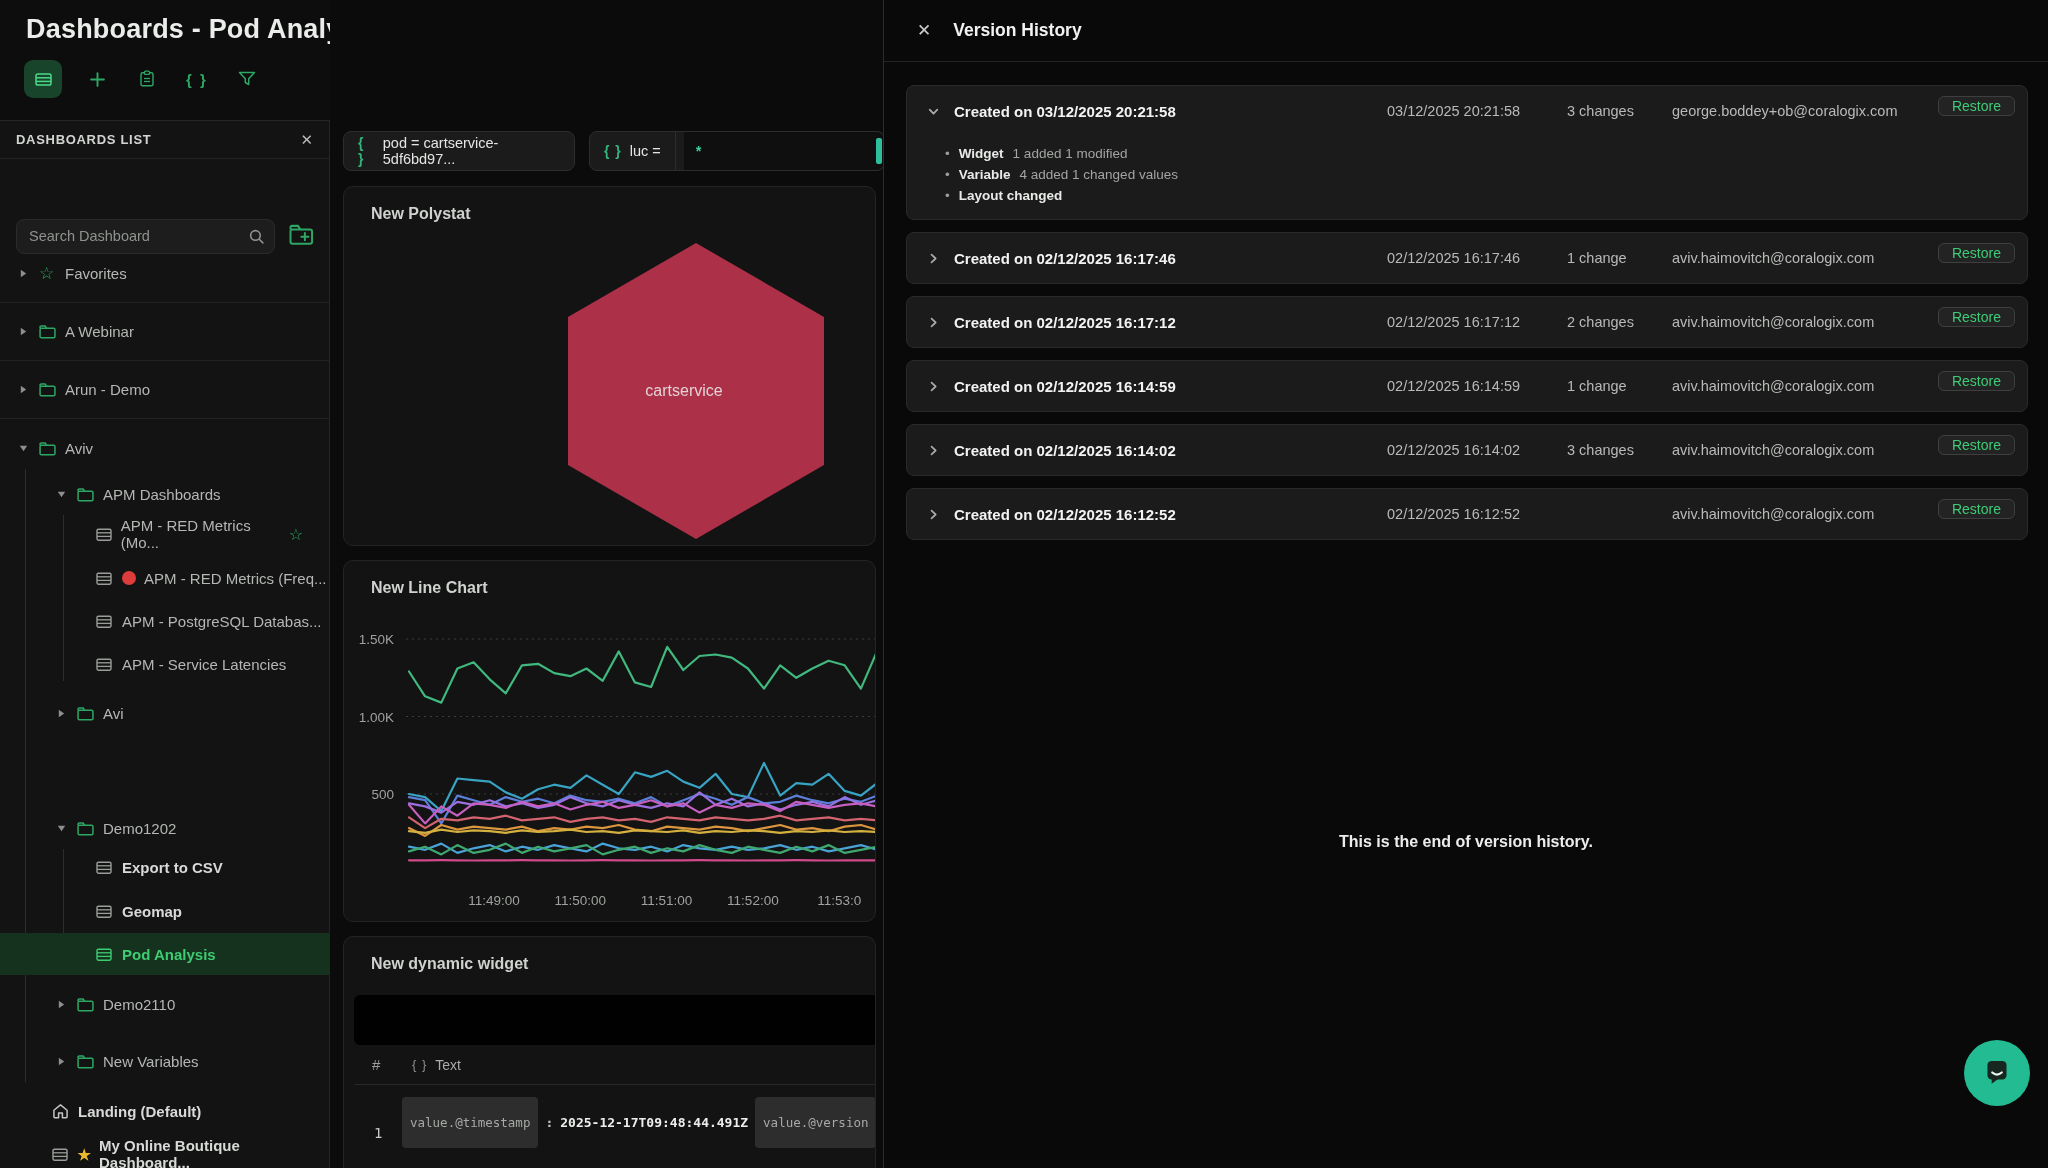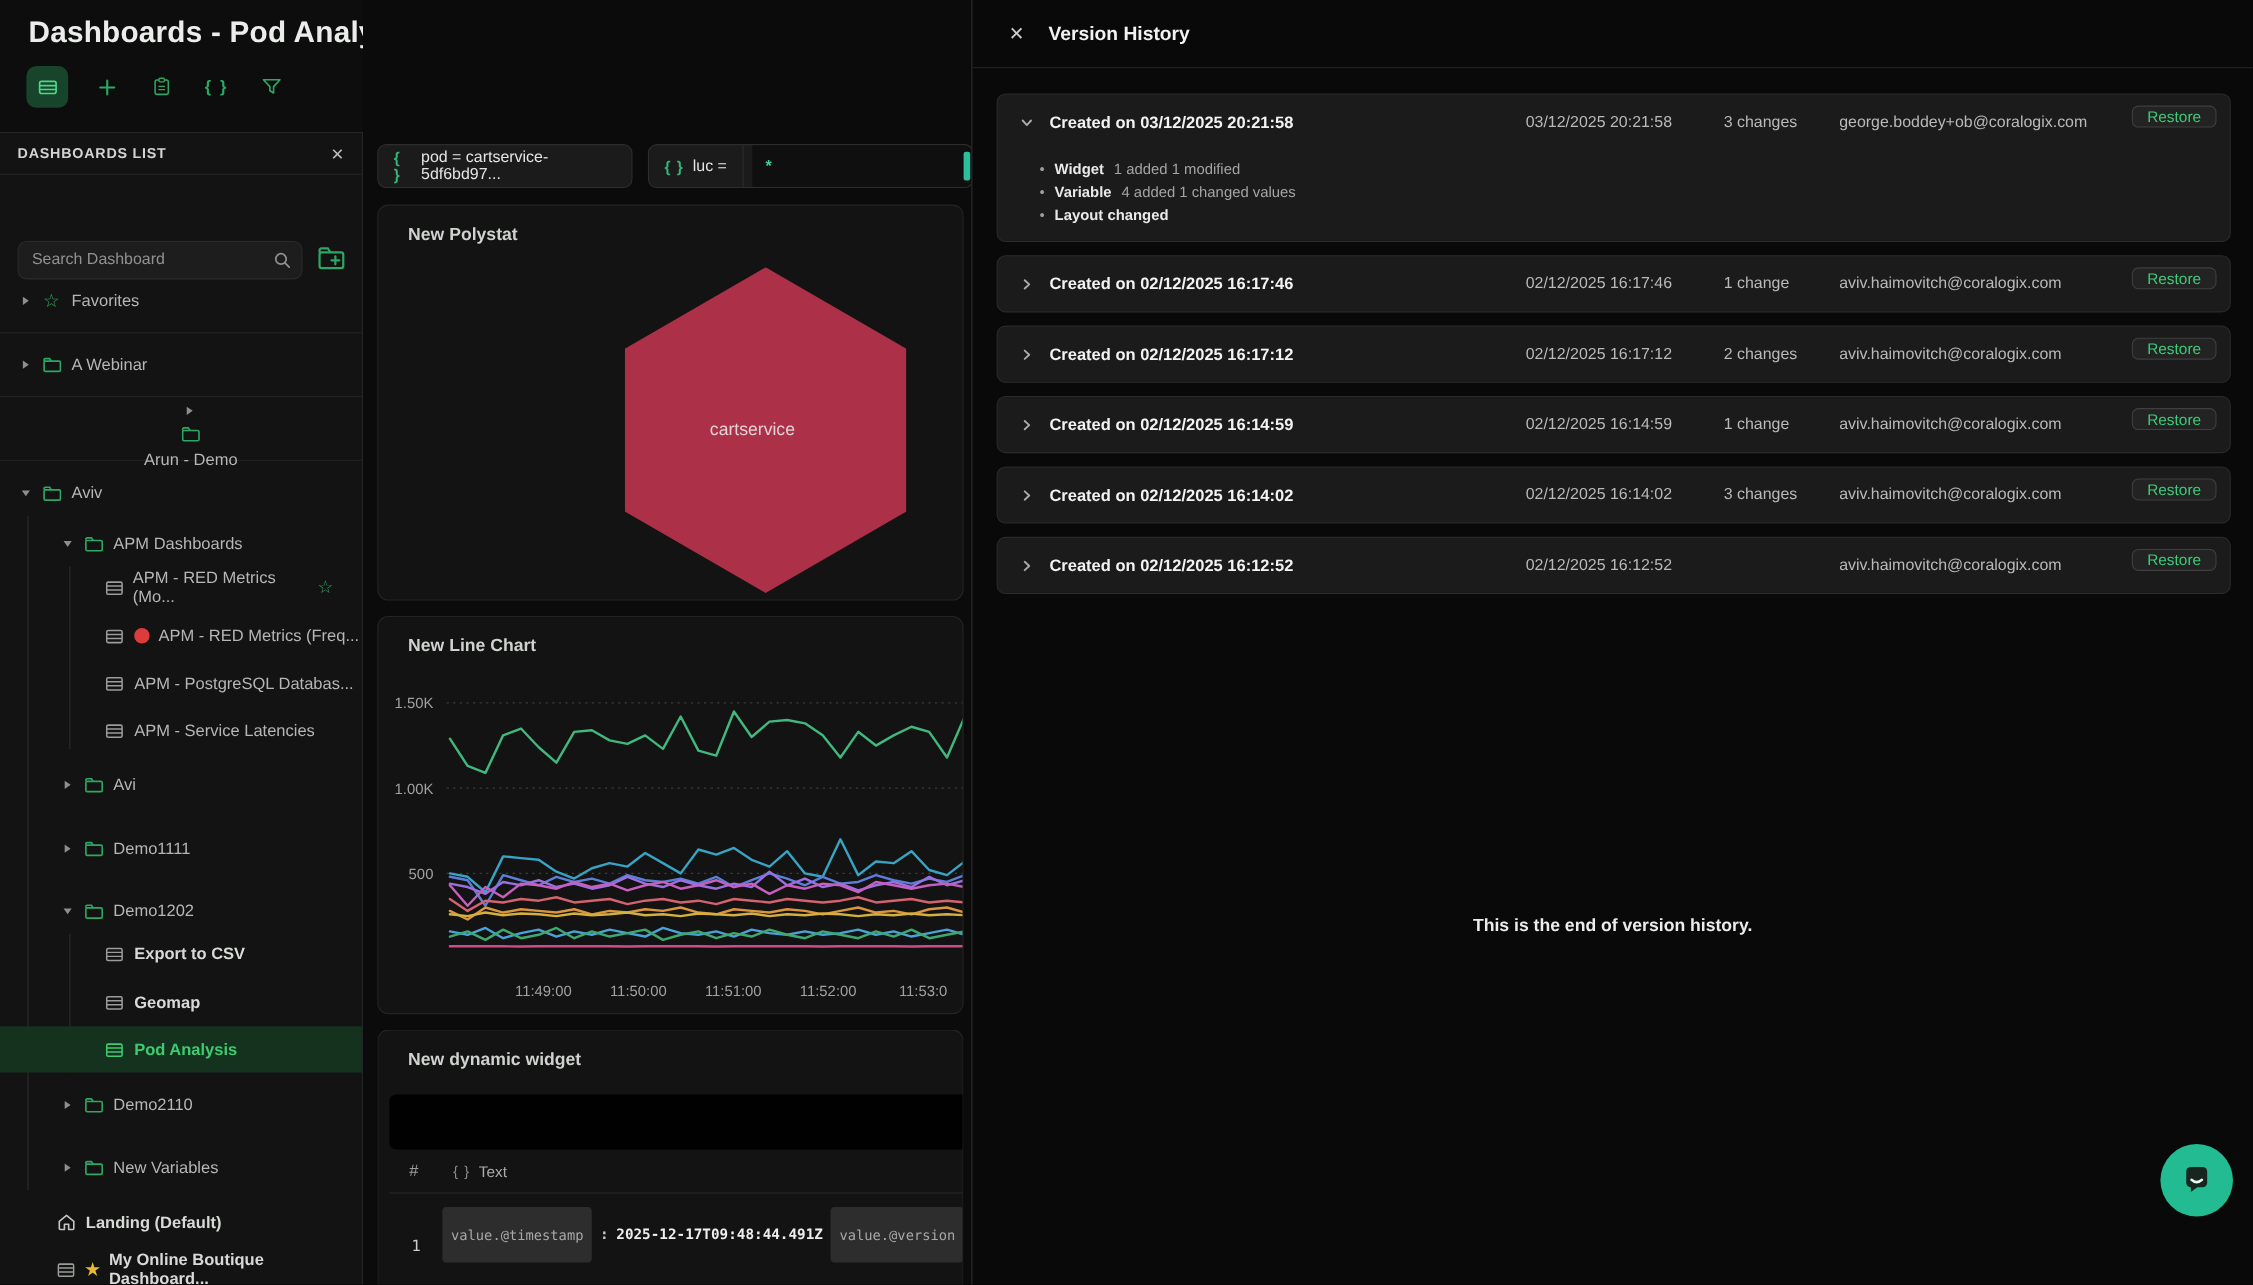--- a/index.html
+++ b/index.html
@@ -197,21 +197,21 @@
             </svg>
           </span>
           <span class="ticon">
             <svg width="17" height="15" viewBox="0 0 16 14">
               <rect x="1" y="4" width="14" height="8.8" rx="1.2" fill="none" stroke="#2ea765" stroke-width="1.4"></rect>
               <path d="M1 4V2.8a1 1 0 0 1 1-1h3.8l1.5 2.2" fill="none" stroke="#2ea765" stroke-width="1.4"></path>
             </svg>
           </span>
           <span class="tlabel">A Webinar</span>
         </div>
-        <div class="trow lvl0" style="top: 247px; flex-direction: column;">
+        <div class="trow lvl0" style="top: 247px;">
           <span class="caret">
             <svg width="10" height="11" viewBox="0 0 10 10">
               <path d="M2.8 1.3 8.2 5 2.8 8.7z" fill="#8c8f8c"></path>
             </svg>
           </span>
           <span class="ticon">
             <svg width="17" height="15" viewBox="0 0 16 14">
               <rect x="1" y="4" width="14" height="8.8" rx="1.2" fill="none" stroke="#2ea765" stroke-width="1.4"></rect>
               <path d="M1 4V2.8a1 1 0 0 1 1-1h3.8l1.5 2.2" fill="none" stroke="#2ea765" stroke-width="1.4"></path>
             </svg>
@@ -294,34 +294,20 @@
               <path d="M2.8 1.3 8.2 5 2.8 8.7z" fill="#8c8f8c"></path>
             </svg>
           </span>
           <span class="ticon">
             <svg width="17" height="15" viewBox="0 0 16 14">
               <rect x="1" y="4" width="14" height="8.8" rx="1.2" fill="none" stroke="#2ea765" stroke-width="1.4"></rect>
               <path d="M1 4V2.8a1 1 0 0 1 1-1h3.8l1.5 2.2" fill="none" stroke="#2ea765" stroke-width="1.4"></path>
             </svg>
           </span>
           <span class="tlabel">Avi</span>
-        </div>
-        <div class="trow lvl1" style="top: 629px;">
-          <span class="caret">
-            <svg width="10" height="11" viewBox="0 0 10 10">
-              <path d="M2.8 1.3 8.2 5 2.8 8.7z" fill="#8c8f8c"></path>
-            </svg>
-          </span>
-          <span class="ticon">
-            <svg width="17" height="15" viewBox="0 0 16 14">
-              <rect x="1" y="4" width="14" height="8.8" rx="1.2" fill="none" stroke="#2ea765" stroke-width="1.4"></rect>
-              <path d="M1 4V2.8a1 1 0 0 1 1-1h3.8l1.5 2.2" fill="none" stroke="#2ea765" stroke-width="1.4"></path>
-            </svg>
-          </span>
-          <span class="tlabel">Demo1111</span>
         </div>
         <div class="trow lvl1" style="top: 686px;">
           <span class="caret">
             <svg width="11" height="10" viewBox="0 0 10 10">
               <path d="M1.3 2.8h7.4L5 8.2z" fill="#8c8f8c"></path>
             </svg>
           </span>
           <span class="ticon">
             <svg width="17" height="15" viewBox="0 0 16 14">
               <rect x="1" y="4" width="14" height="8.8" rx="1.2" fill="none" stroke="#2ea765" stroke-width="1.4"></rect>

